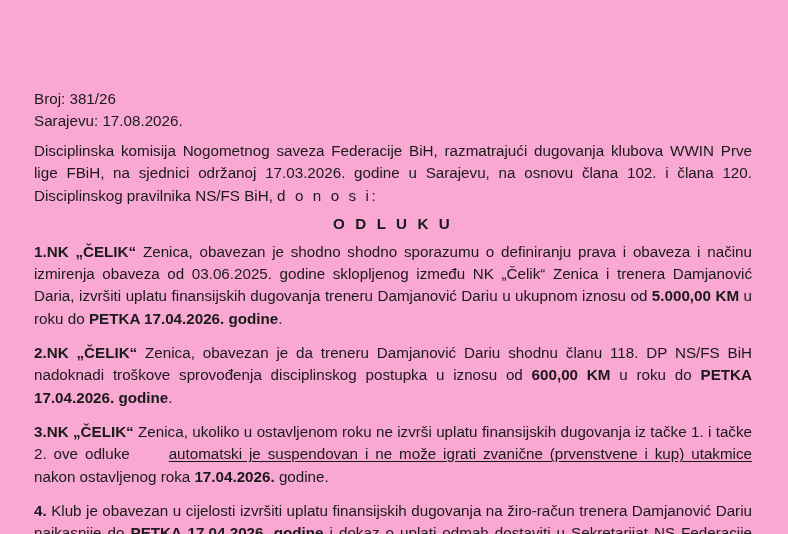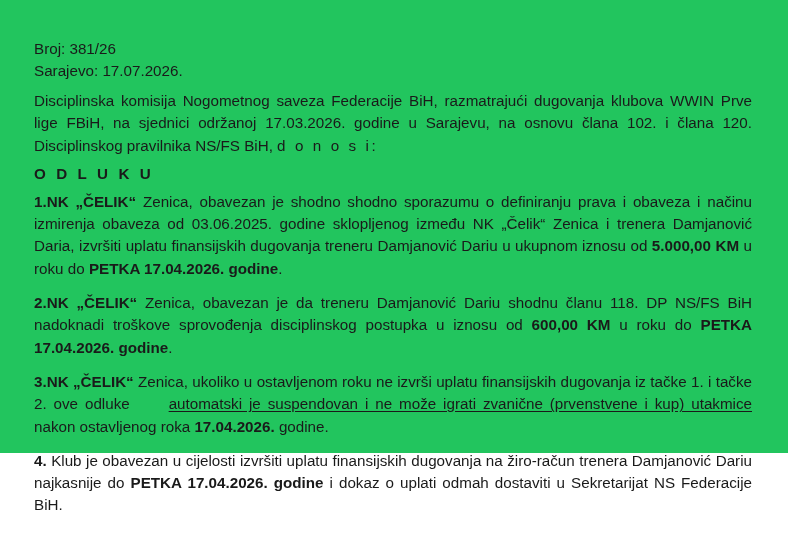--- a/index.html
+++ b/index.html
@@ -12,24 +12,24 @@
     width: 788px;
     height: 534px;
     overflow: hidden;
     font-family: "Liberation Sans", sans-serif;
     color: #1a1a1a;
     -webkit-font-smoothing: antialiased;
   }
   .page {
     position: relative;
     width: 788px;
-    height: 453px;
-    background: #22c55e;
+    height: 534px;
+    background: #f9a8d4;
     box-sizing: border-box;
-    padding: 38px 36px 0 34px;
+    padding: 88px 36px 0 34px;
   }
   .doc-body {
     width: 718px;
   }
   .meta-line {
     font-size: 15.2px;
     line-height: 21.5px;
     white-space: nowrap;
   }
   .meta-block {
@@ -40,20 +40,21 @@
     font-size: 15.2px;
     line-height: 22.3px;
     text-align: justify;
     text-justify: inter-word;
   }
   p.intro {
     margin-bottom: 6px;
   }
   .heading {
     margin: 0 0 6px 0;
+    text-align: center;
     font-size: 15.2px;
     font-weight: bold;
     letter-spacing: 3.1px;
     line-height: 22px;
   }
   .spaced {
     letter-spacing: 2.6px;
   }
   b, .b {
     font-weight: bold;
@@ -79,22 +80,22 @@
 
 <div class="page">
   <div class="doc-body">
 
     <div class="meta-block">
       <div class="meta-line">
         <span>Broj:</span>
         <span>381/26</span>
       </div>
       <div class="meta-line">
-        <span>Sarajevo:</span>
-        <span>17.07.2026.</span>
+        <span>Sarajevu:</span>
+        <span>17.08.2026.</span>
       </div>
     </div>
 
     <p class="para intro"><span>Disciplinska komisija Nogometnog saveza Federacije BiH, razmatrajući dugovanja klubova WWIN Prve lige FBiH, na sjednici održanoj 17.03.2026. godine u Sarajevu, na osnovu člana 102. i člana 120. Disciplinskog pravilnika NS/FS BiH, </span><span class="spaced">d o n o s i:</span></p>
 
     <div class="heading">O D L U K U</div>
 
     <p class="para numbered"><span class="num">1.</span><span class="b">NK „ČELIK“</span><span> Zenica, obavezan je shodno shodno sporazumu o definiranju prava i obaveza i načinu izmirenja obaveza od 03.06.2025. godine sklopljenog između NK „Čelik“ Zenica i trenera Damjanović Daria, izvršiti uplatu finansijskih dugovanja treneru Damjanović Dariu u ukupnom iznosu od </span><span class="b">5.000,00 KM</span><span> u roku do </span><span class="bu">PETKA 17.04.2026. godine</span><span>.</span></p>
 
     <p class="para numbered para-gap"><span class="num">2.</span><span class="b">NK „ČELIK“</span><span> Zenica, obavezan je da treneru Damjanović Dariu shodnu članu 118. DP NS/FS BiH nadoknadi troškove sprovođenja disciplinskog postupka u iznosu od </span><span class="b">600,00 KM</span><span> u roku do </span><span class="bu">PETKA 17.04.2026. godine</span><span>.</span></p>

